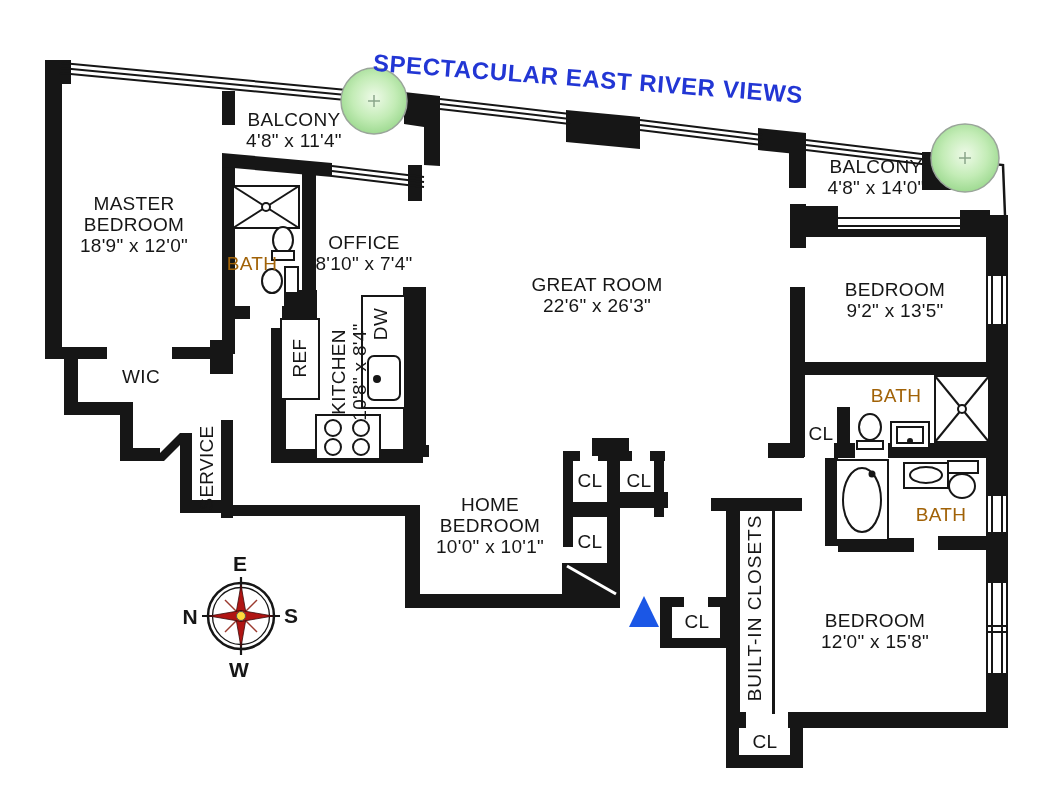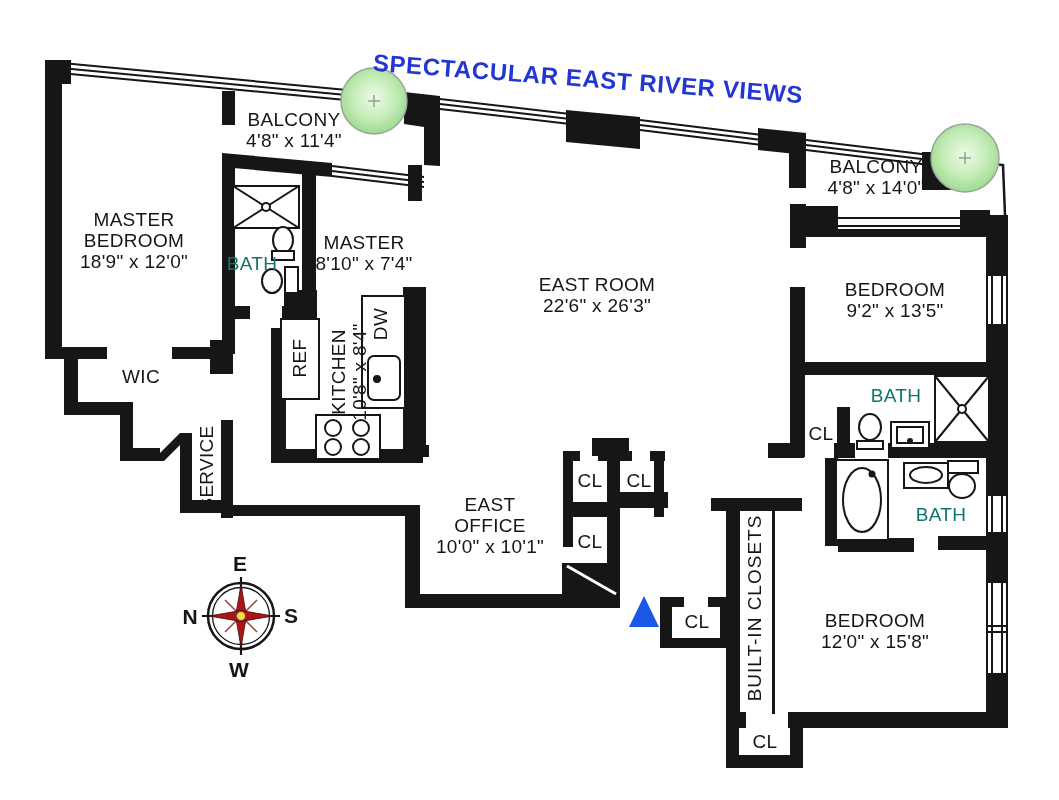--- a/index.html
+++ b/index.html
@@ -4,21 +4,21 @@
 <style>
   html,body{margin:0;padding:0;background:#ffffff;}
   .stage{position:relative;width:1059px;height:800px;background:#fff;overflow:hidden;
          font-family:"Liberation Sans",sans-serif;}
   svg.plan{position:absolute;left:0;top:0;width:1059px;height:800px;}
   .lbl{position:absolute;transform:translate(-50%,-50%);font-size:19px;line-height:21px;
        color:#161616;text-align:center;white-space:nowrap;letter-spacing:.3px;}
   .lbl .block{display:block;}
   .lbl.wrap{white-space:normal;}
   .lbl.v{transform:translate(-50%,-50%) rotate(-90deg);}
-  .lbl.blue{color:#0f766e;}
+  .lbl.blue{color:#a16207;}
   .title{position:absolute;transform:translate(-50%,-50%) rotate(4.3deg);
          font-weight:bold;font-size:24px;letter-spacing:.6px;color:#2236d4;white-space:nowrap;}
   .compass-letter{font-size:21px;font-weight:bold;letter-spacing:0;}
 </style>
 </head>
 <body>
 
 <div class="stage">
 
 <svg class="plan" viewBox="0 0 1059 800">
@@ -230,52 +230,52 @@
 <div class="lbl" style="left:294px;top:130px;">
   <span class="block">BALCONY</span>
   <span class="block">4'8" x 11'4"</span>
 </div>
 
 <div class="lbl" style="left:876px;top:177px;">
   <span class="block">BALCONY</span>
   <span class="block">4'8" x 14'0"</span>
 </div>
 
-<div class="lbl wrap" style="left:134px;top:224px;width:125px;margin-top:16px;">
+<div class="lbl wrap" style="left:134px;top:224px;width:125px;">
   <span class="block">MASTER BEDROOM</span>
   <span class="block" style="white-space:nowrap;">18'9" x 12'0"</span>
 </div>
 
 <div class="lbl blue" style="left:252px;top:263px;">BATH</div>
 
 <div class="lbl" style="left:364px;top:253px;">
-  <span class="block">MASTER</span>
+  <span class="block">OFFICE</span>
   <span class="block">8'10" x 7'4"</span>
 </div>
 
 <div class="lbl" style="left:597px;top:295px;">
-  <span class="block">EAST ROOM</span>
+  <span class="block">GREAT ROOM</span>
   <span class="block">22'6" x 26'3"</span>
 </div>
 
 <div class="lbl v" style="left:349px;top:372px;">
   <span class="block">KITCHEN</span>
   <span class="block">10'8" x 8'4"</span>
 </div>
 
 <div class="lbl v" style="left:299px;top:358px;">REF</div>
 
 <div class="lbl v" style="left:380px;top:324px;">DW</div>
 
 <div class="lbl" style="left:141px;top:376px;">WIC</div>
 
 <div class="lbl v" style="left:206px;top:468px;">SERVICE</div>
 
 <div class="lbl wrap" style="left:490px;top:525px;width:108px;">
-  <span class="block">EAST OFFICE</span>
+  <span class="block">HOME BEDROOM</span>
   <span class="block" style="white-space:nowrap;">10'0" x 10'1"</span>
 </div>
 
 
 <div class="lbl" style="left:590px;top:480px;">CL</div>
 <div class="lbl" style="left:639px;top:480px;">CL</div>
 <div class="lbl" style="left:590px;top:541px;">CL</div>
 <div class="lbl" style="left:697px;top:621px;">CL</div>
 <div class="lbl" style="left:765px;top:741px;">CL</div>
 <div class="lbl" style="left:821px;top:433px;">CL</div>

